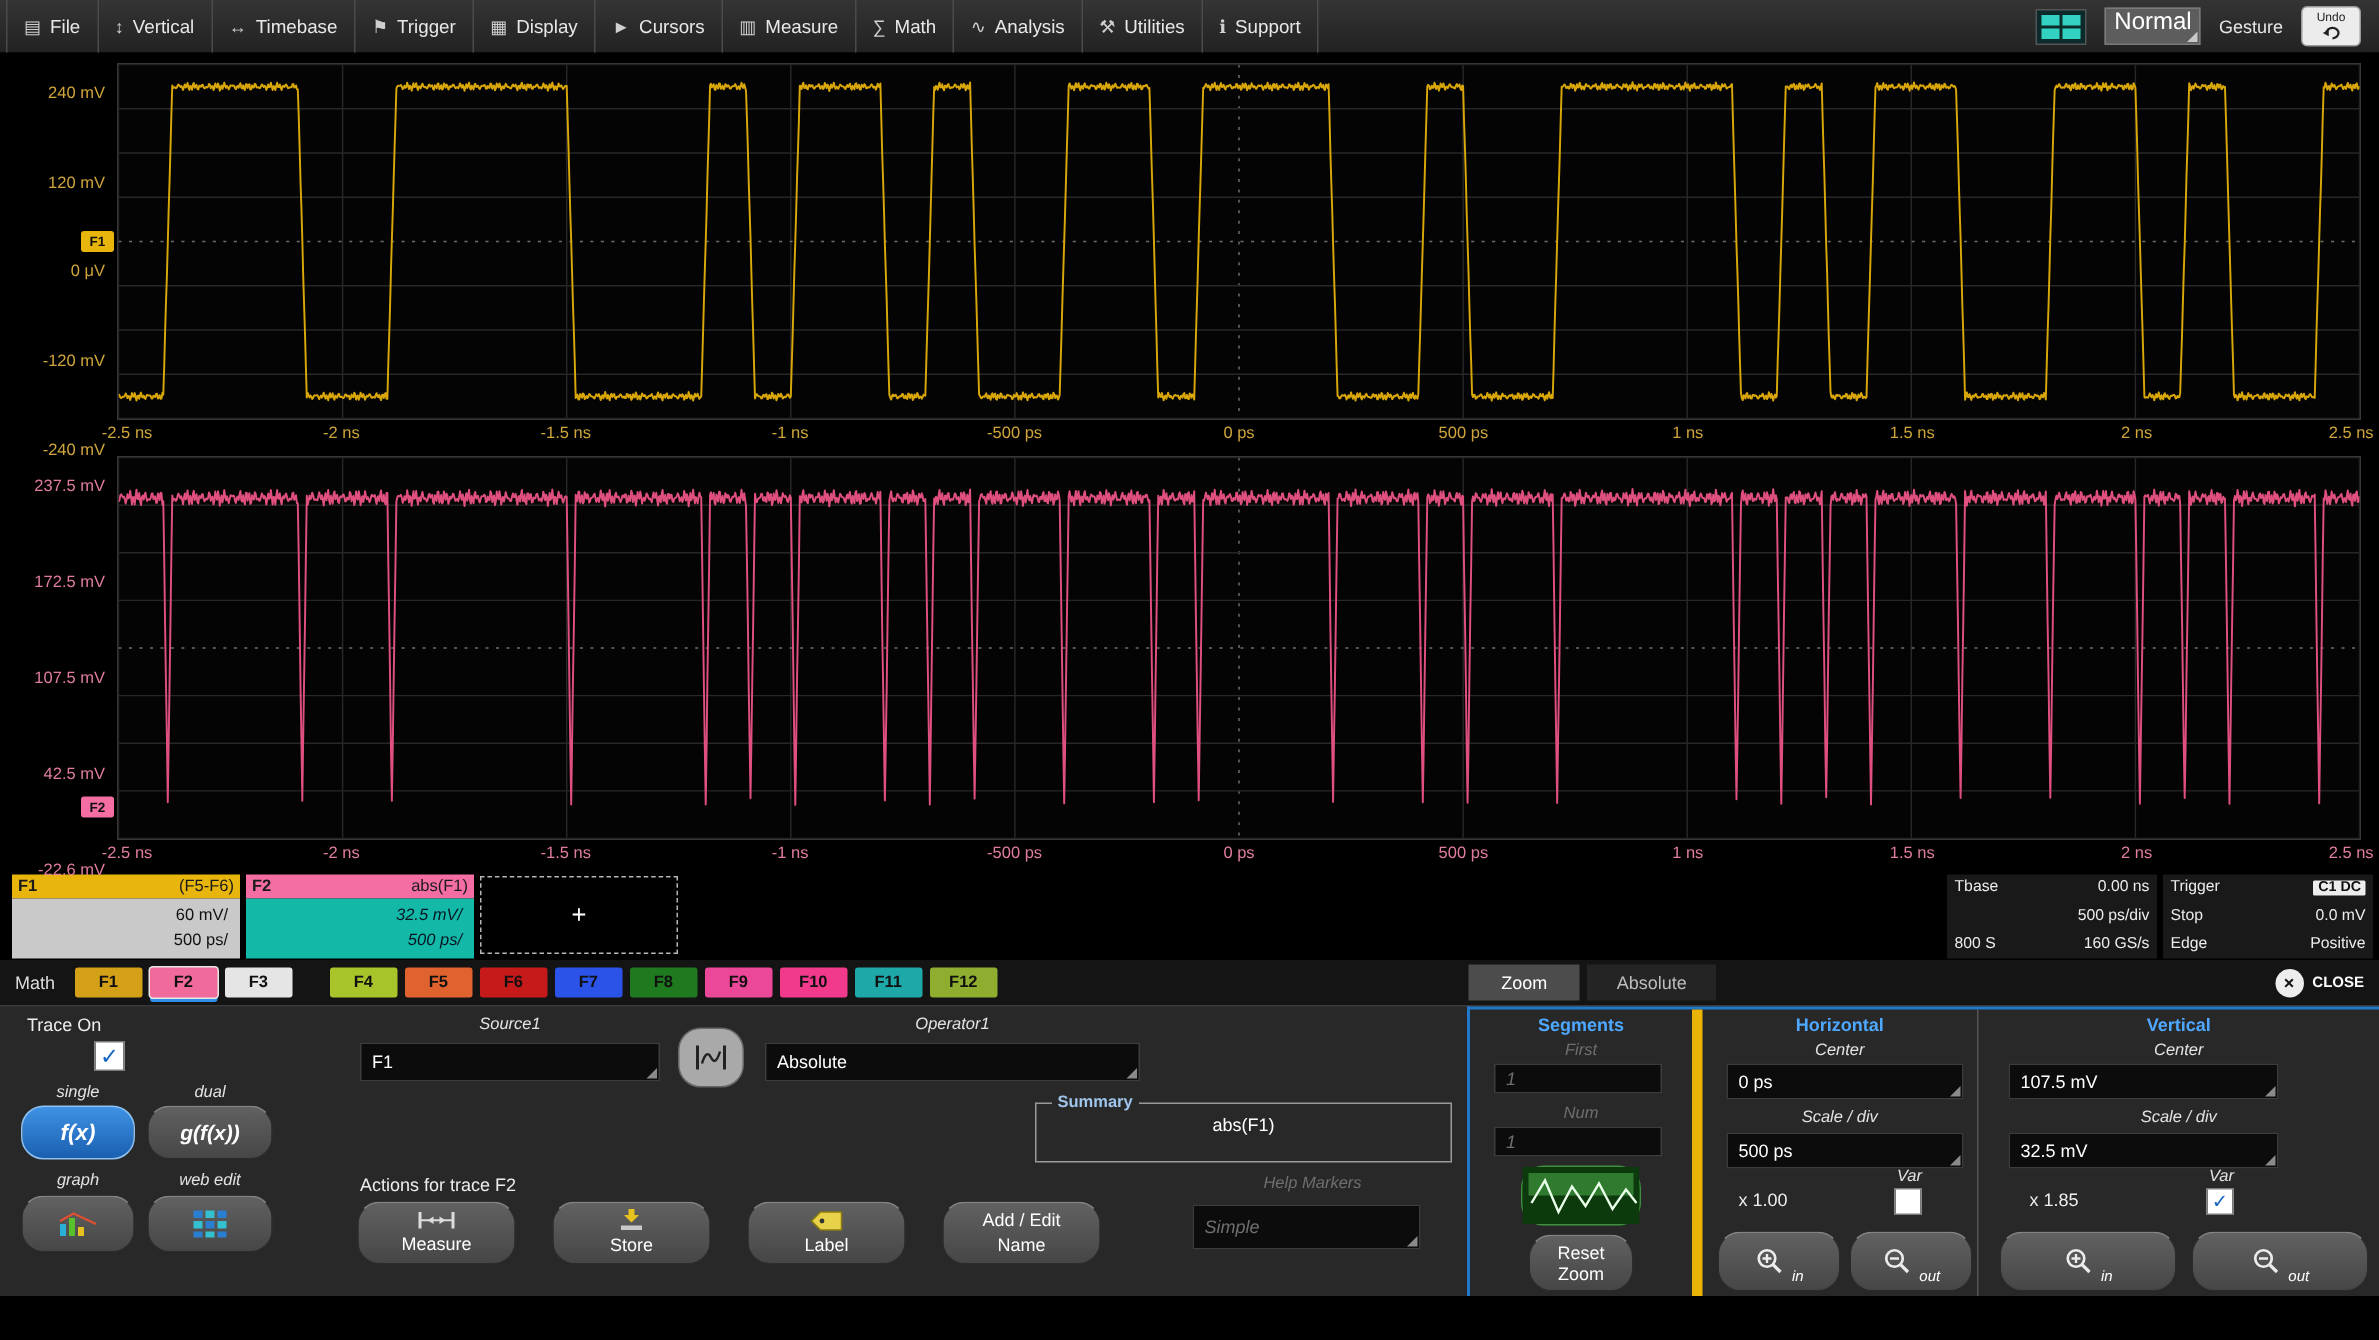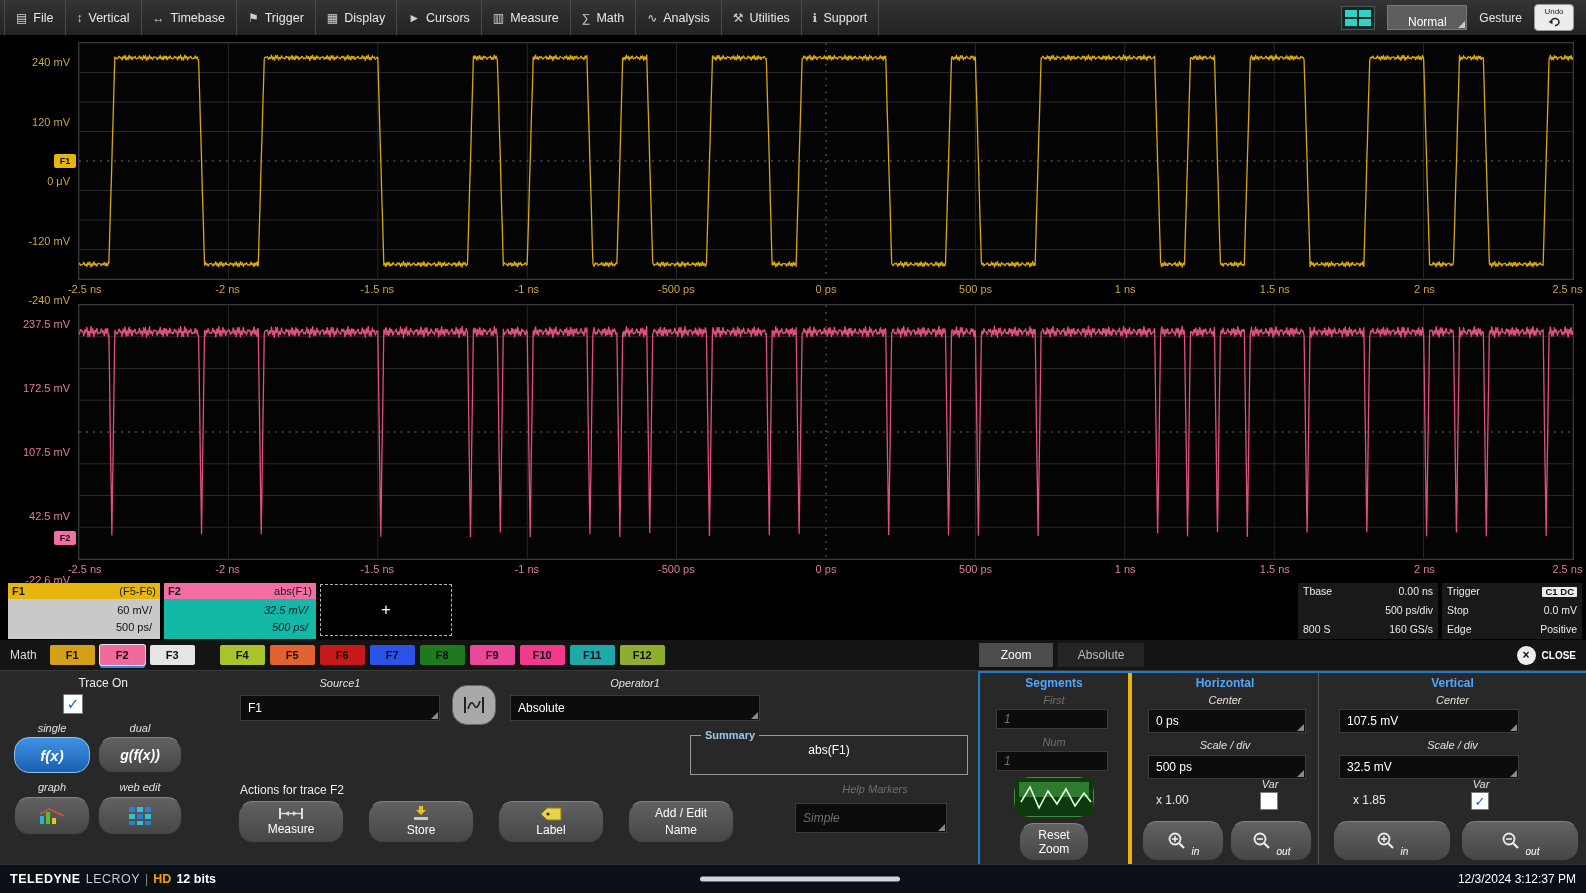--- a/index.html
+++ b/index.html
@@ -9,21 +9,21 @@
 
   
   .menubar{height:36px;flex:0 0 36px;background:linear-gradient(#343434,#222);display:flex;align-items:center;border-bottom:1px solid #000;padding:0 4px;}
   .menu-items{display:flex;height:100%;}
   .menu-item{display:flex;align-items:center;gap:6px;padding:0 11px;color:#e8e8e8;font-size:12.5px;border-right:1px solid #4a4a4a;cursor:default;}
   .menu-item:first-child{border-left:1px solid #4a4a4a;}
   .mi-icon{font-size:12px;color:#cfcfcf;}
   .menu-right{margin-left:auto;display:flex;align-items:center;gap:12px;padding-right:8px;}
   .grid-btn{width:34px;height:24px;background:#0d2a2a;border:1px solid #555;display:grid;grid-template-columns:1fr 1fr;grid-template-rows:1fr 1fr;gap:2px;padding:3px;}
   .grid-btn span{background:#33d1c2;}
-  .normal-btn{position:relative;width:80px;height:25px;background:#5d5d5d;color:#fff;font-size:12px;display:flex;align-items:flex-end;justify-content:center;border:1px solid #7a7a7a;}
+  .normal-btn{position:relative;width:64px;height:25px;background:#5d5d5d;color:#fff;font-size:16px;display:flex;align-items:flex-start;justify-content:center;border:1px solid #7a7a7a;}
   .normal-btn::after{content:"";position:absolute;right:1px;bottom:1px;border-left:7px solid transparent;border-bottom:7px solid #c9c9c9;}
   .gesture{color:#e8e8e8;font-size:12px;}
   .undo-btn{width:40px;height:27px;background:#ececec;border:1px solid #999;border-radius:4px;color:#222;display:flex;flex-direction:column;align-items:center;justify-content:center;font-size:8px;line-height:1.1;gap:1px;cursor:pointer;}
 
   
   .plot{display:flex;flex:0 0 auto;align-items:flex-end;}
   .plot-top{padding-top:6px;}
   .plot-bot{padding-top:4px;}
   .gutter{width:78px;position:relative;flex:0 0 78px;}
   .gutter-top{height:238px;} .gutter-bot{height:256px;}
@@ -63,21 +63,21 @@
   .zoomtab{width:74px;height:24px;background:#4c4c4c;color:#fff;display:flex;align-items:center;justify-content:center;font-size:12px;cursor:pointer;}
   .abstab{width:86px;height:24px;background:#242424;color:#bdbdbd;display:flex;align-items:center;justify-content:center;font-size:12px;cursor:pointer;}
   .closebtn{display:flex;align-items:center;gap:6px;color:#fff;font-size:10px;font-weight:bold;cursor:pointer;}
   .close-x{width:19px;height:19px;border-radius:50%;background:#ededed;color:#111;display:flex;align-items:center;justify-content:center;font-size:12px;font-weight:bold;}
 
   
   .panel{height:194px;flex:0 0 194px;background:#282828;display:flex;border-top:1px solid #3a3a3a;}
   .panel-left{width:978px;flex:0 0 978px;position:relative;}
   .zoom-panel{flex:1;display:flex;border-left:2px solid #2079c8;border-top:2px solid #2079c8;justify-content:space-between;}
   .col-seg{width:148px;flex:0 0 148px;position:relative;}
-  .col-h{width:190px;flex:0 0 190px;position:relative;border-left:4px solid #eab308;text-decoration:underline;}
+  .col-h{width:190px;flex:0 0 190px;position:relative;border-left:7px solid #eab308;text-decoration:underline;}
   .col-v{flex:1;position:relative;border-left:1px solid #555;}
   .col-head{position:absolute;top:3px;left:0;right:0;text-align:center;color:#4fa8ff;font-weight:bold;font-size:12px;}
   .lbl{position:absolute;font-size:12px;color:#ededed;white-space:nowrap;}
   .il{position:absolute;font-style:italic;font-size:11px;color:#e2e2e2;text-align:center;white-space:nowrap;}
   .il.gray{color:#6f6f6f;}
   .field{position:absolute;background:#0c0c0c;border:1px solid #3c3c3c;color:#fff;font-size:12px;display:flex;align-items:center;padding:0 7px;cursor:pointer;}
   .field.dd::after{content:"";position:absolute;right:1px;bottom:1px;border-left:7px solid transparent;border-bottom:7px solid #8a8a8a;}
   .field.disabled{color:#6f6f6f;}
   .field.disabled span{font-style:italic;}
   .btn{position:absolute;background:linear-gradient(#616161,#464646);border:1px solid #2b2b2b;border-top-color:#838383;border-radius:15px;color:#fff;font-size:12px;display:flex;align-items:center;justify-content:center;cursor:pointer;font-family:inherit;}
@@ -355,21 +355,21 @@
     <div class="tspacer2"></div>
     <div class="closebtn">
       <span class="close-x">×</span>
       <span>CLOSE</span>
     </div>
   </div>
 
   <div class="panel">
 
     <div class="panel-left">
-      <div class="lbl" style="left:18px;top:5px;width:110px;text-align:right">Trace On</div>
+      <div class="lbl" style="left:18px;top:5px;width:110px;text-align:left">Trace On</div>
       <div class="chk" style="left:63px;top:23px">✓</div>
 
       <div class="il" style="left:14px;top:51px;width:76px">single</div>
       <div class="il" style="left:98px;top:51px;width:84px">dual</div>
       <button class="btn fx" style="left:14px;top:66px;width:76px;height:36px">f(x)</button>
       <button class="btn gfx" style="left:98px;top:66px;width:84px;height:36px">g(f(x))</button>
 
       <div class="il" style="left:14px;top:110px;width:76px">graph</div>
       <div class="il" style="left:98px;top:110px;width:84px">web edit</div>
       <button class="btn" style="left:14px;top:126px;width:76px;height:38px">
@@ -534,25 +534,14 @@
               <line x1="12.2" y1="12.2" x2="17" y2="17" stroke="#ececec" stroke-width="2.2"></line>
               <line x1="5" y1="8" x2="11" y2="8" stroke="#ececec" stroke-width="1.6"></line>
             </svg>
           <span class="zlbl">out</span>
         </button>
       </div>
 
     </div>
   </div>
 
-  <footer class="statusbar">
-    <div class="brand">
-      <span class="b1">TELEDYNE</span>
-      <span class="b2">LECROY</span>
-      <span class="bsep">|</span>
-      <span class="bhd">HD</span>
-      <span class="bbits">12 bits</span>
-    </div>
-    <div class="scrollpill"></div>
-    <div class="datetime">12/3/2024 3:12:37 PM</div>
-  </footer>
 
 </div>
 
 </body></html>

